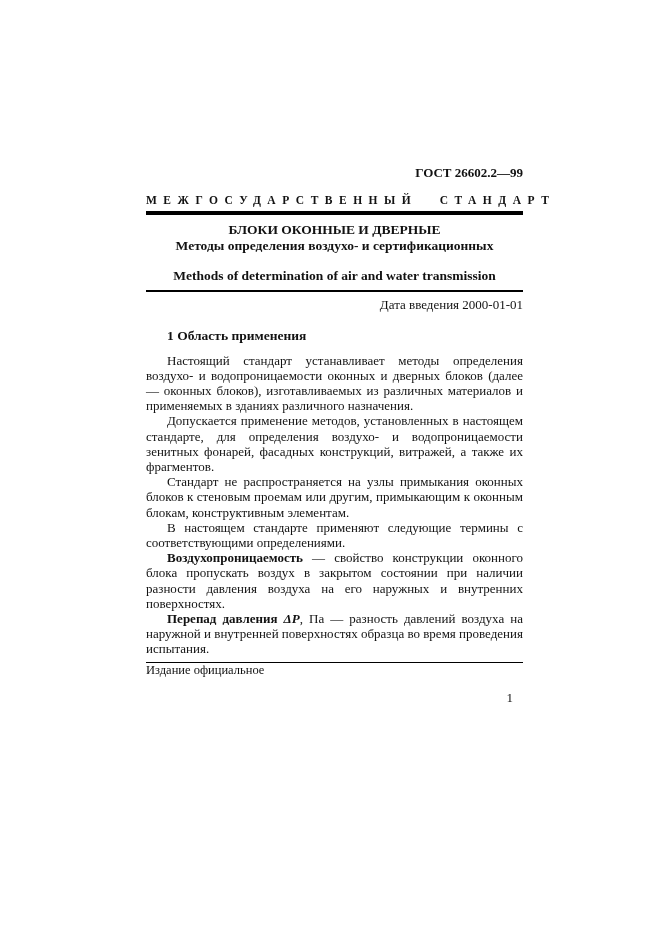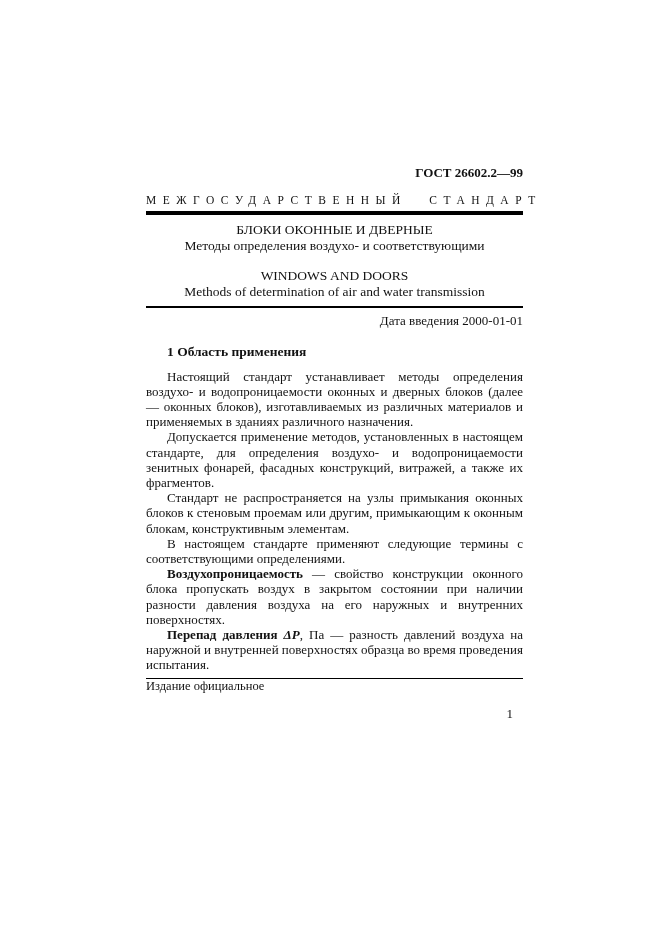--- a/index.html
+++ b/index.html
@@ -24,36 +24,36 @@
   .gost-number {
     margin-top: 166px;
     text-align: right;
     font-weight: bold;
     font-size: 13px;
     line-height: 14px;
   }
   .std-type {
     margin-top: 13px;
     text-align: center;
-    font-weight: normal;
+    font-weight: bold;
     font-size: 11.5px;
     line-height: 15px;
     letter-spacing: 6.5px;
     word-spacing: 13px;
     white-space: nowrap;
   }
   .rule-thick {
     margin-top: 3px;
     height: 3.5px;
     background: #000;
   }
   .title-block { margin-top: 7px; }
   .title-block .t-line {
     text-align: center;
-    font-weight: normal;
+    font-weight: bold;
     font-size: 13.5px;
     line-height: 16px;
   }
   .title-block.en { margin-top: 14px; }
   .rule-thin {
     margin-top: 6px;
     height: 2px;
     background: #000;
   }
   .date-line {
@@ -101,25 +101,24 @@
   <div class="column">
 
     <div class="gost-number">ГОСТ 26602.2—99</div>
 
     <div class="std-type">МЕЖГОСУДАРСТВЕННЫЙ СТАНДАРТ</div>
 
     <div class="rule-thick"></div>
 
     <div class="title-block ru">
       <div class="t-line">БЛОКИ ОКОННЫЕ И ДВЕРНЫЕ</div>
-      <div class="t-line">Методы определения воздухо- и соответствующими</div>
+      <div class="t-line">Методы определения воздухо- и сертификационных</div>
     </div>
 
     <div class="title-block en">
-      <div class="t-line">WINDOWS AND DOORS</div>
       <div class="t-line">Methods of determination of air and water transmission</div>
     </div>
 
     <div class="rule-thin"></div>
 
     <div class="date-line">Дата введения 2000-01-01</div>
 
     <div class="section-heading">1 Область применения</div>
 
     <p class="para">Настоящий стандарт устанавливает методы определения воздухо- и водопроницаемости оконных и дверных блоков (далее — оконных блоков), изготавливаемых из различных материалов и применяемых в зданиях различного назначения.</p>

